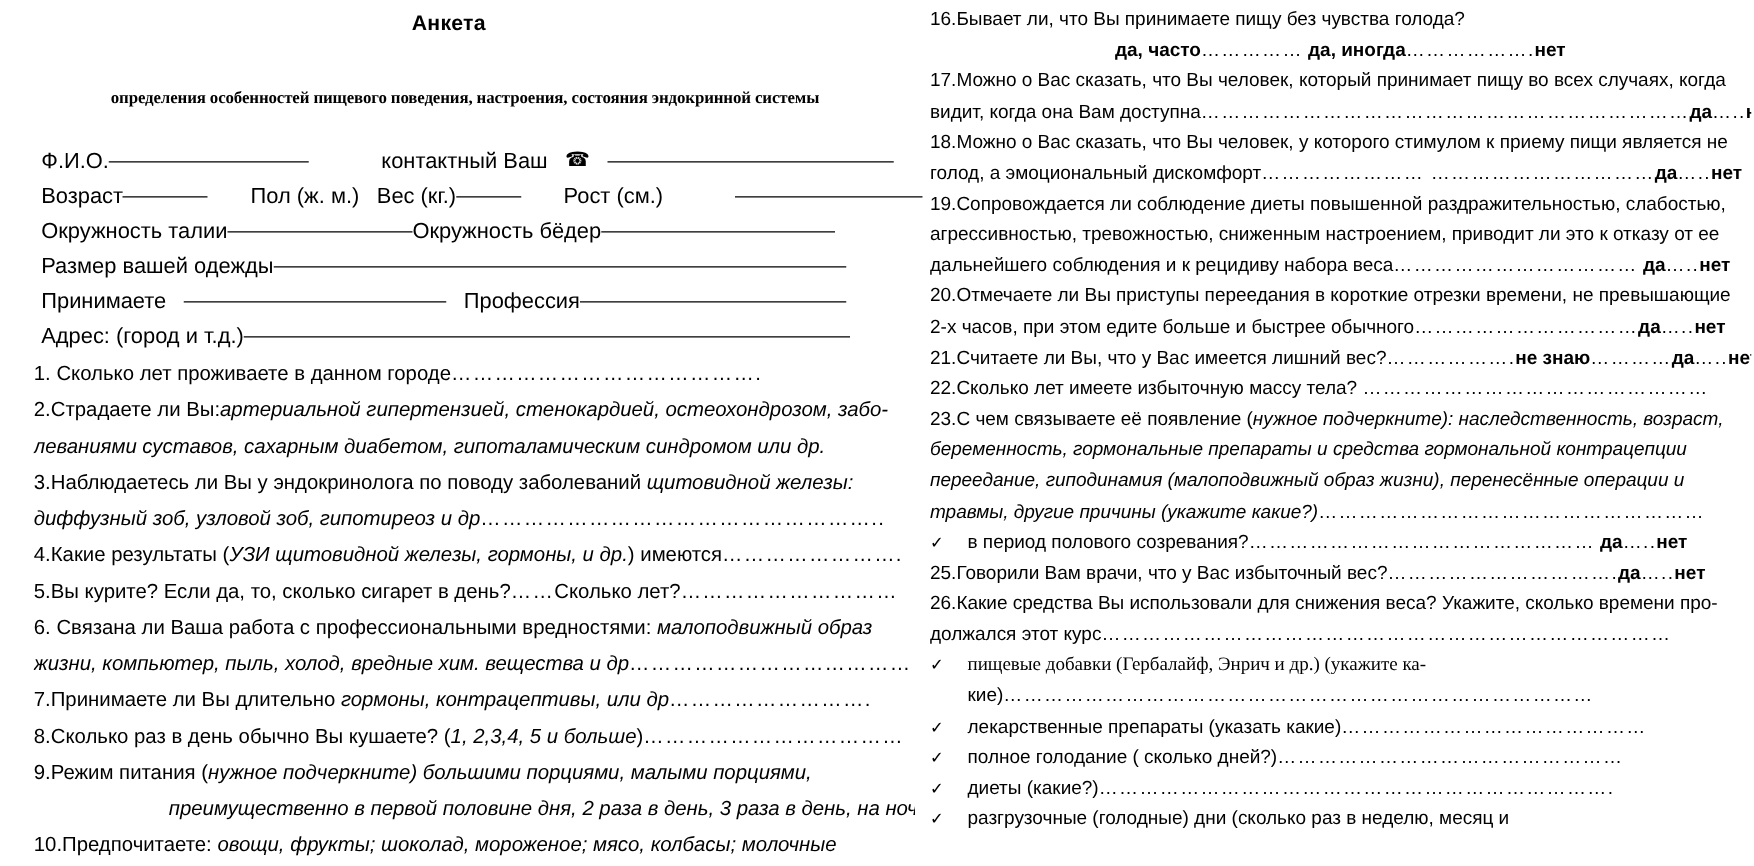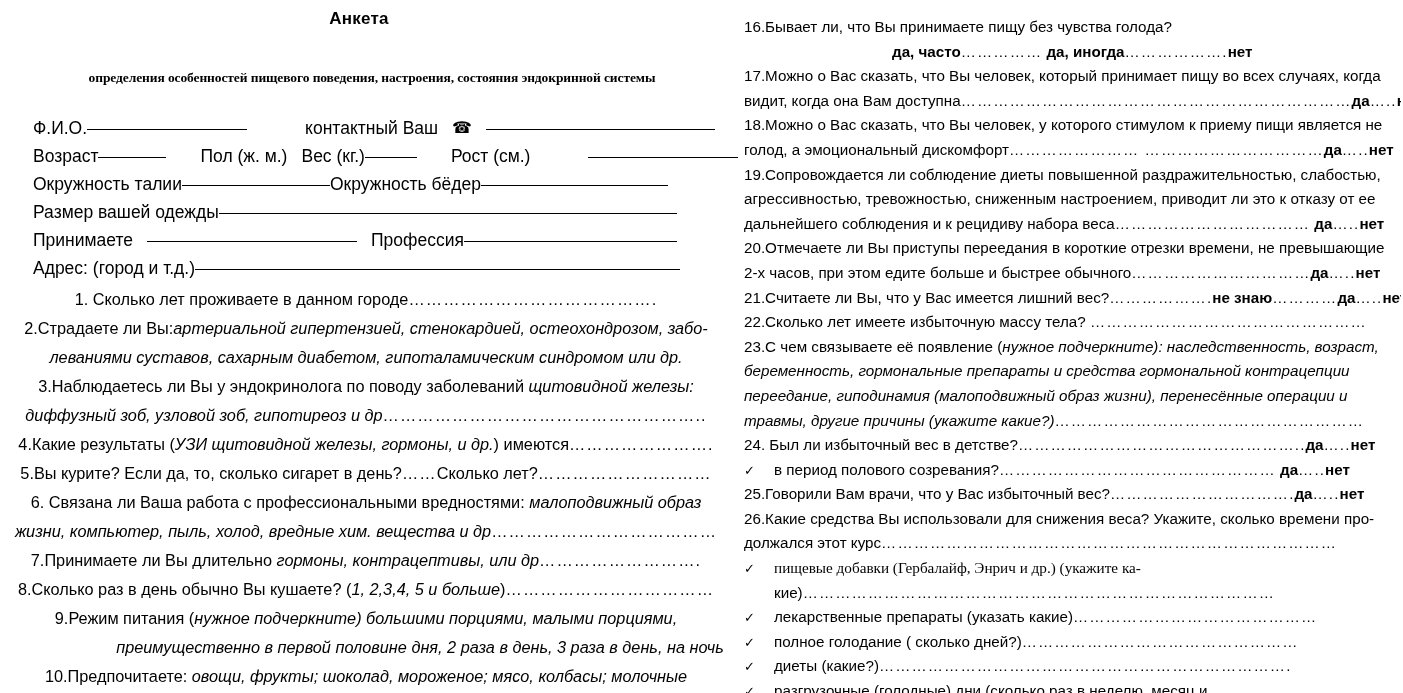--- a/index.html
+++ b/index.html
@@ -31,21 +31,21 @@
     height: 693px;
     box-sizing: border-box;
   }
   .col-right {
     position: absolute;
     left: 742px;
     top: 0;
     width: 661px;
     height: 693px;
     box-sizing: border-box;
-    padding: 15px 2px 0 2px;
+    padding: 4px 2px 0 2px;
   }
 
   
   .doc-title {
     text-align: center;
     font-family: "Liberation Sans", sans-serif;
     font-weight: bold;
     font-size: 17px;
     letter-spacing: .2px;
     margin: 9px 0 0 0;
@@ -90,23 +90,23 @@
   .gap-lg { display:inline-block; width: 58px; }
   .phone-icon {
     font-size: 16px;
     line-height: 1;
     vertical-align: 1px;
   }
 
   
   .qlist-left {
     margin: 3px 0 0 0;
+    padding-left: 27px;
     padding-right: 8px;
     font-size: 16.3px;
-    text-align: center;
   }
   .qline {
     height: 29px;
     line-height: 29px;
     white-space: nowrap;
     overflow: hidden;
   }
   .qline.indent { padding-left: 108px; }
   .it { font-style: italic; }
   .dots { letter-spacing: 1.1px; }
@@ -209,21 +209,20 @@
         <div class="rline"><span>агрессивностью, тревожностью, сниженным настроением, приводит ли это к отказу от  ее</span></div>
         <div class="rline"><span>дальнейшего соблюдения и к рецидиву набора веса</span><span class="dots">………………………………</span><span class="b"> да</span><span class="dots">…..</span><span class="b">нет</span></div>
         <div class="rline"><span>20.Отмечаете ли Вы приступы переедания в короткие отрезки времени, не превышающие</span></div>
         <div class="rline"><span>2-х часов, при этом едите больше и быстрее обычного</span><span class="dots">……………………………</span><span class="b">да</span><span class="dots">…..</span><span class="b">нет</span></div>
         <div class="rline"><span>21.Считаете ли Вы, что у Вас имеется лишний вес?</span><span class="dots">……………….</span><span class="b">не знаю</span><span class="dots">…………</span><span class="b">да</span><span class="dots">…..</span><span class="b">нет</span></div>
         <div class="rline"><span>22.Сколько лет имеете избыточную массу тела? </span><span class="dots">……………………………………………</span></div>
         <div class="rline"><span>23.С чем связываете её появление (</span><span class="it">нужное подчеркните): наследственность, возраст,</span></div>
         <div class="rline"><span class="it">беременность,        гормональные препараты и средства гормональной контрацепции</span></div>
         <div class="rline"><span class="it">переедание,      гиподинамия (малоподвижный образ жизни),  перенесённые операции  и</span></div>
         <div class="rline"><span class="it">травмы,   другие причины (укажите  какие?)</span><span class="dots">…………………………………………………</span></div>
-        <div class="rline"><span>24. Был ли избыточный вес в детстве?</span><span class="dots">……………………………………………..</span><span class="b">да</span><span class="dots">…..</span><span class="b">нет</span></div>
         <div class="rline"><span class="chk">✓</span><span class="bullet-text"><span>в период полового созревания?</span><span class="dots">……………………………………………</span><span class="b"> да</span><span class="dots">…..</span><span class="b">нет</span></span></div>
         <div class="rline"><span>25.Говорили Вам врачи, что у Вас избыточный вес?</span><span class="dots">…………………………….</span><span class="b">да</span><span class="dots">…..</span><span class="b">нет</span></div>
         <div class="rline"><span>26.Какие средства Вы использовали для снижения веса? Укажите, сколько времени про-</span></div>
         <div class="rline"><span>должался  этот курс</span><span class="dots">…………………………………………………………………………</span></div>
         <div class="rline"><span class="chk">✓</span><span class="spread" style="width: 600px; font-family: Liberation Serif, serif;">пищевые добавки (Гербалайф, Энрич и др.) (укажите ка-</span></div>
         <div class="rline cont"><span class="chk"></span><span>кие)</span><span class="dots">……………………………………………………………………………</span></div>
         <div class="rline"><span class="chk">✓</span><span class="bullet-text"><span>лекарственные препараты (указать какие)</span><span class="dots">………………………………………</span></span></div>
         <div class="rline"><span class="chk">✓</span><span class="bullet-text"><span>полное голодание ( сколько дней?)</span><span class="dots">……………………………………………</span></span></div>
         <div class="rline"><span class="chk">✓</span><span class="bullet-text"><span>диеты (какие?)</span><span class="dots">………………………………………………………………….</span></span></div>
         <div class="rline"><span class="chk">✓</span><span class="spread" style="width: 600px;">разгрузочные (голодные) дни (сколько раз в неделю, месяц и</span></div>

